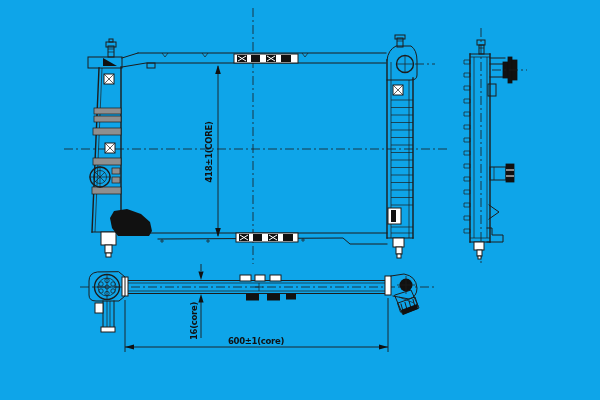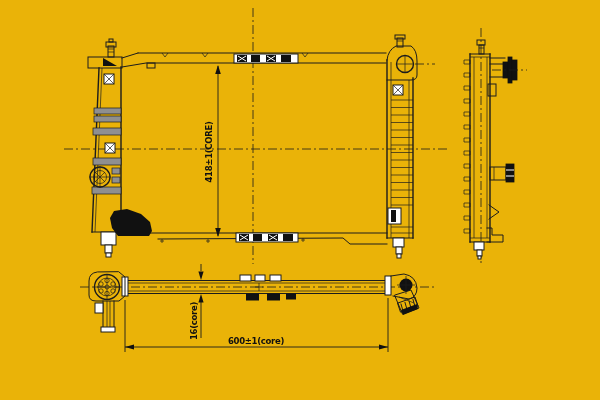--- a/index.html
+++ b/index.html
@@ -1,16 +1,16 @@
 <!DOCTYPE html>
 <html><head>
 <meta charset="utf-8">
 <style>
   html,body{margin:0;padding:0;background:#fff;}
-  #stage{position:relative;width:600px;height:400px;background:#eab308;overflow:hidden;
+  #stage{position:relative;width:600px;height:400px;background:#0ea5e9;overflow:hidden;
          font-family:"DejaVu Sans",sans-serif;}
   svg{position:absolute;left:0;top:0;}
   .ln{fill:none;stroke:#1c1c1c;stroke-width:1;stroke-linecap:square;}
   .ln2{fill:none;stroke:#1c1c1c;stroke-width:1.4;stroke-linecap:square;}
   .thin{fill:none;stroke:#1c1c1c;stroke-width:0.7;}
   .blk{fill:#111111;stroke:none;}
   .blks{fill:#111111;stroke:#111111;stroke-width:0.8;}
   .gry{fill:#8f8f8f;stroke:#1c1c1c;stroke-width:0.7;}
   .wht{fill:#ffffff;stroke:#1c1c1c;stroke-width:1;}
   .cl{fill:none;stroke:#1c1c1c;stroke-width:0.8;stroke-dasharray:9 3 2 3;}

